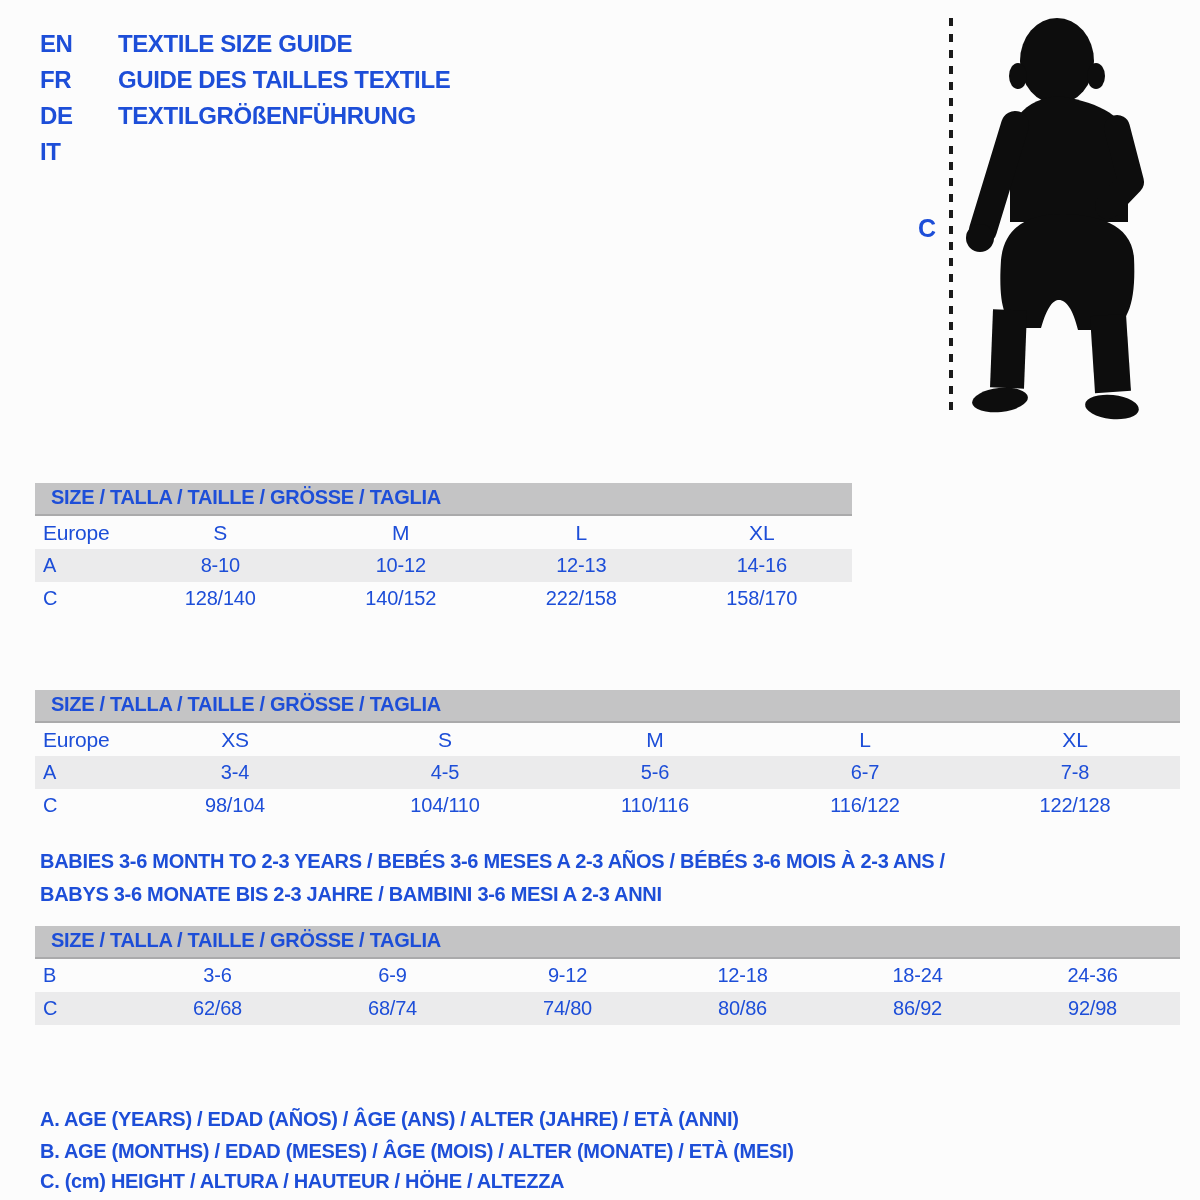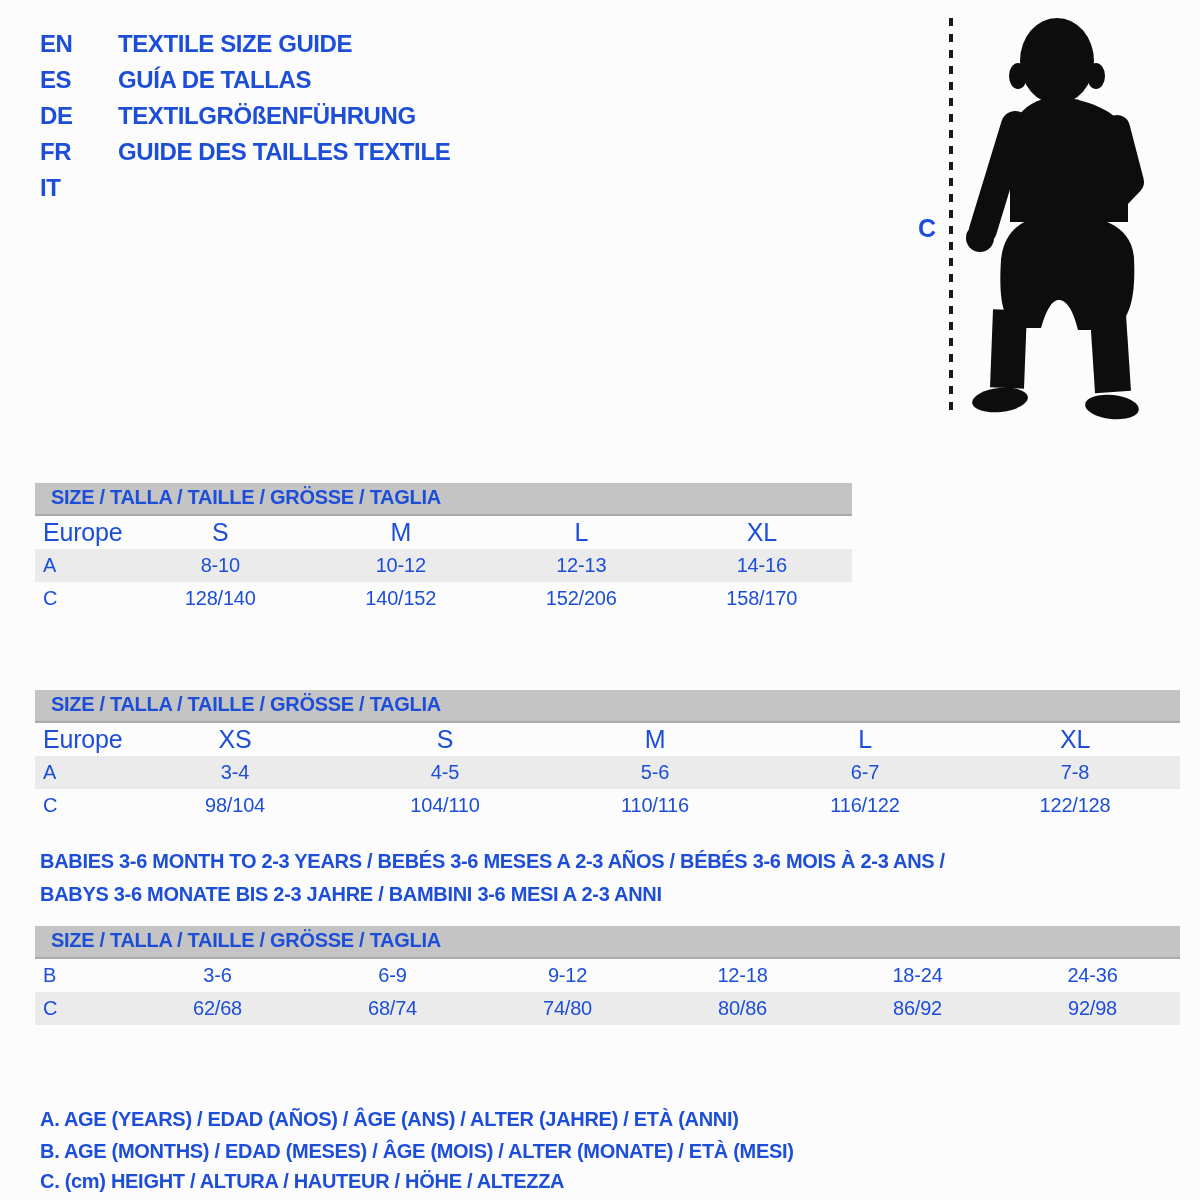--- a/index.html
+++ b/index.html
@@ -43,21 +43,21 @@
   #babies-table   { top:926px; width:1145px; }
 
   .t-header {
     height:33px; line-height:29px; box-sizing:border-box;
     background:#c4c4c5; border-bottom:2px solid #aaaaab;
     font-weight:bold; font-size:20px; letter-spacing:-0.3px;
     padding-left:16px; white-space:nowrap;
   }
   .t-row { display:flex; height:33px; align-items:center; font-size:20px; letter-spacing:-0.2px; }
   .t-row.alt { background:#ebebec; }
-  .t-row.first { font-size:25px; }
+  .t-row.first { font-size:21px; }
   .t-label { width:95px; padding-left:8px; box-sizing:border-box; }
   .t-cell { flex:1; text-align:center; }
 
   
   .legend-line {
     position:absolute; left:40px;
     font-size:20px; font-weight:bold; letter-spacing:-0.3px; white-space:nowrap;margin-top:36px;
   }
   #legend-a { top:1072px; }
   #legend-b { top:1104px; }
@@ -67,30 +67,26 @@
 <body>
 
 <div class="page">
 
   <div class="lang-list">
     <div class="lang-row">
       <span class="lang-code">EN</span>
       <span class="lang-title">TEXTILE SIZE GUIDE</span>
     </div>
     <div class="lang-row">
-      <span class="lang-code">ES</span>
-      <span class="lang-title">GUÍA DE TALLAS</span>
+      <span class="lang-code">FR</span>
+      <span class="lang-title">GUIDE DES TAILLES TEXTILE</span>
     </div>
     <div class="lang-row">
       <span class="lang-code">DE</span>
       <span class="lang-title">TEXTILGRÖßENFÜHRUNG</span>
-    </div>
-    <div class="lang-row">
-      <span class="lang-code">FR</span>
-      <span class="lang-title">GUIDE DES TAILLES TEXTILE</span>
     </div>
     <div class="lang-row">
       <span class="lang-code">IT</span>
     </div>
   </div>
 
   <span class="figure-label">C</span>
   <svg class="figure" width="235" height="412" viewBox="0 0 235 412">
     <line x1="36" y1="8" x2="36" y2="404" stroke="#1a1a1a" stroke-width="4" stroke-dasharray="8 8"></line>
     <g fill="#0d0d0d">
@@ -123,21 +119,21 @@
       <span class="t-label">A</span>
       <span class="t-cell">8-10</span>
       <span class="t-cell">10-12</span>
       <span class="t-cell">12-13</span>
       <span class="t-cell">14-16</span>
     </div>
     <div class="t-row">
       <span class="t-label">C</span>
       <span class="t-cell">128/140</span>
       <span class="t-cell">140/152</span>
-      <span class="t-cell">152/206</span>
+      <span class="t-cell">222/158</span>
       <span class="t-cell">158/170</span>
     </div>
   </div>
 
 
   <div class="stable" id="children-table">
     <div class="t-header">SIZE / TALLA / TAILLE / GRÖSSE / TAGLIA</div>
     <div class="t-row first">
       <span class="t-label">Europe</span>
       <span class="t-cell">XS</span>

